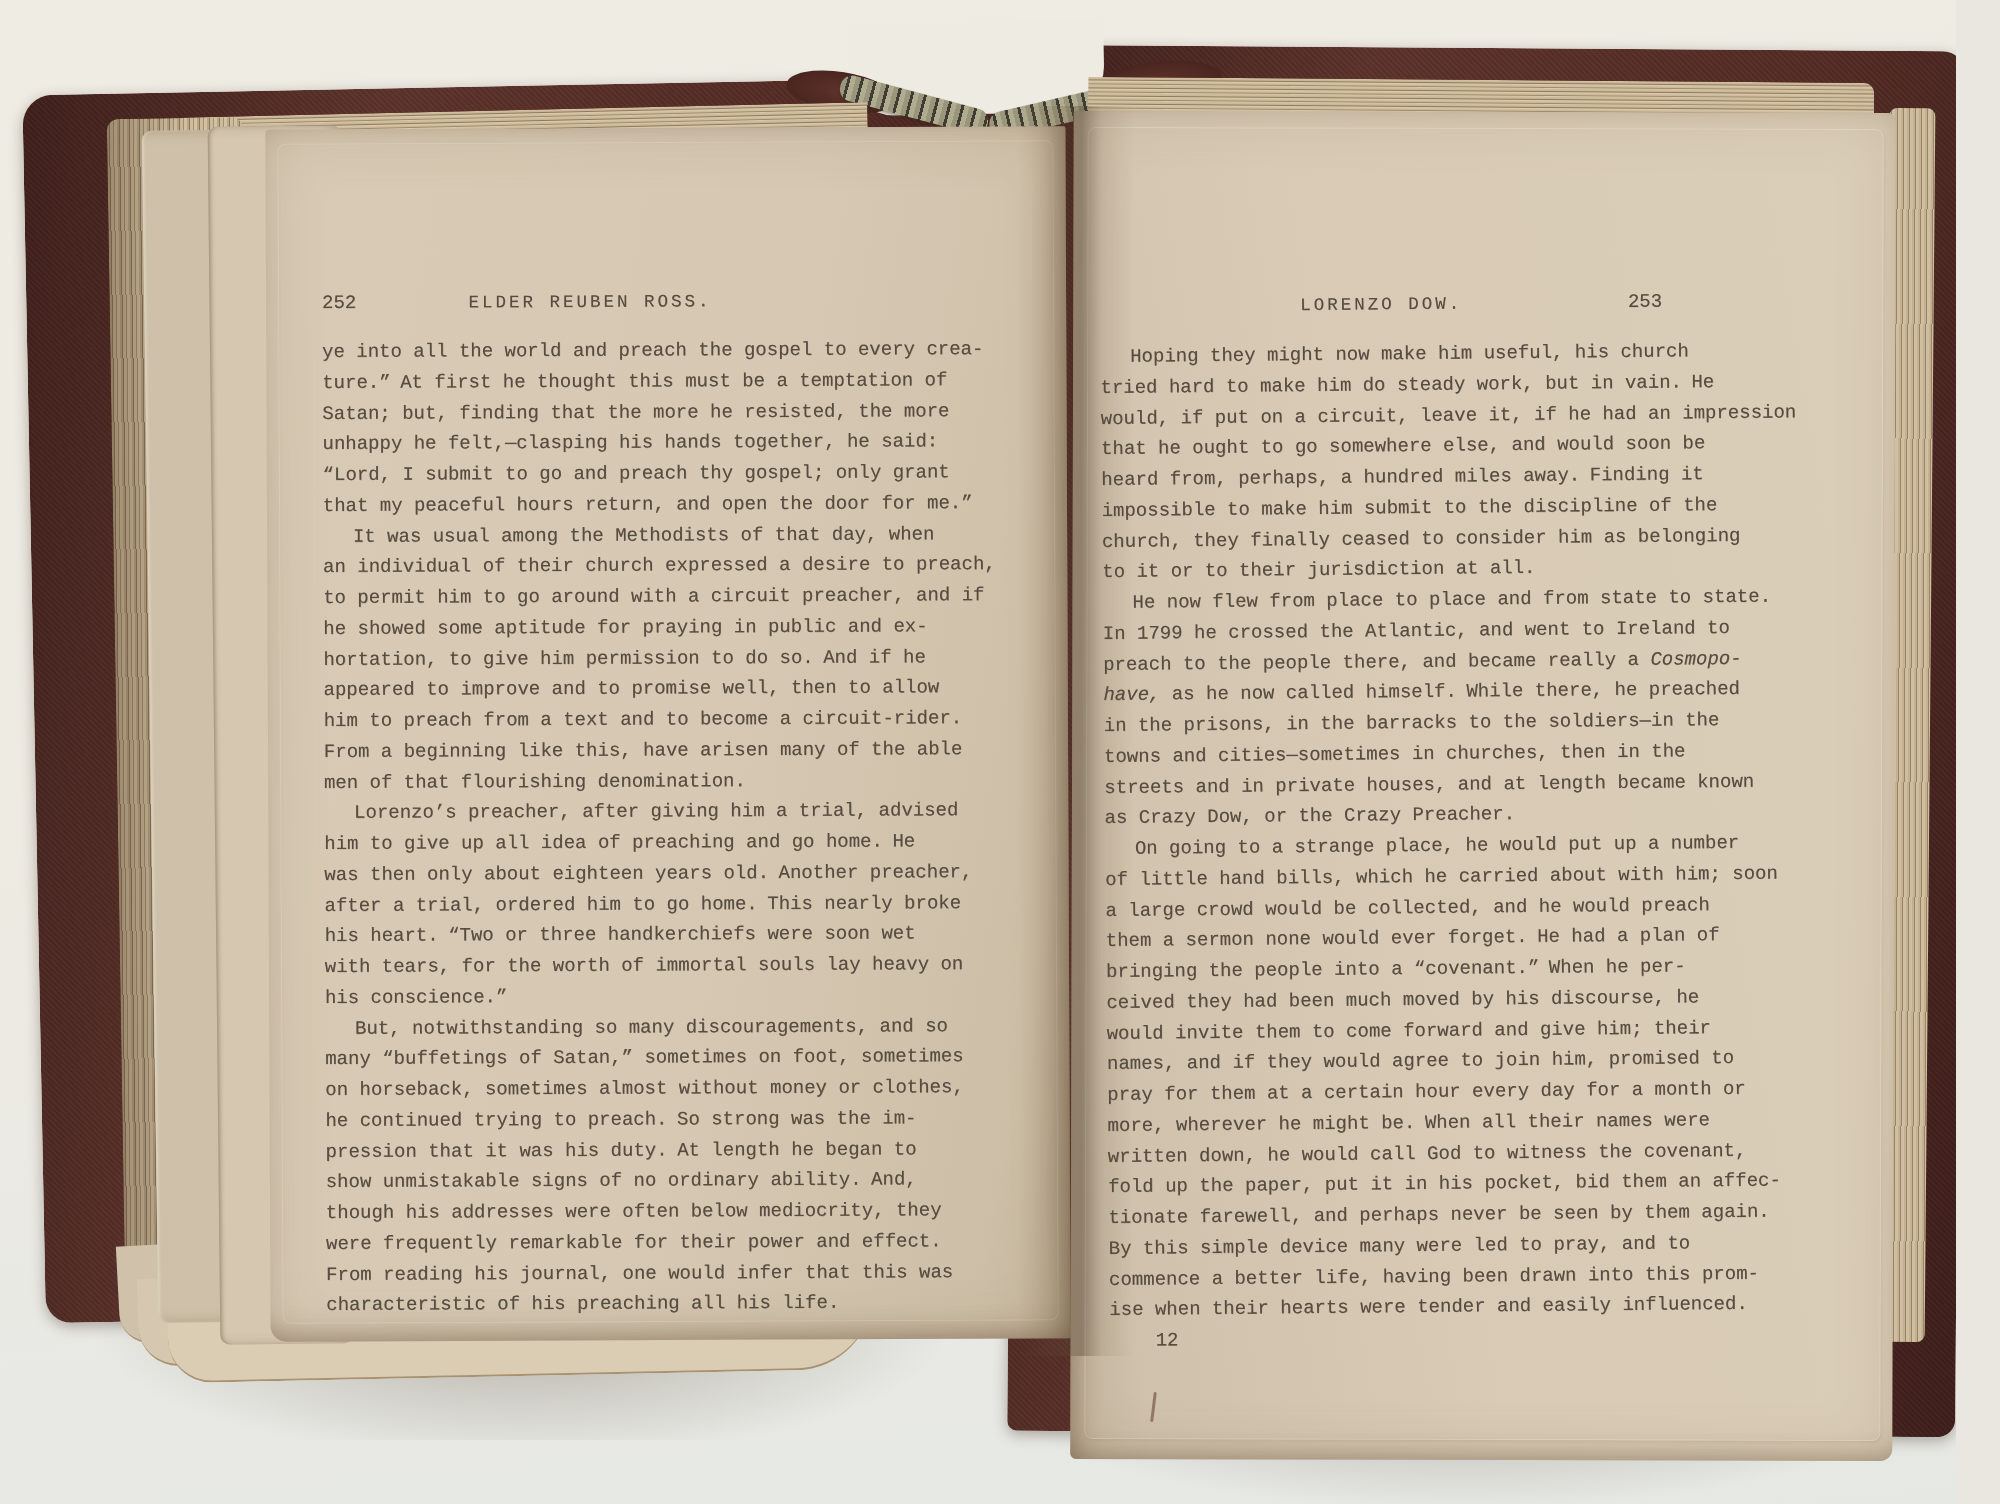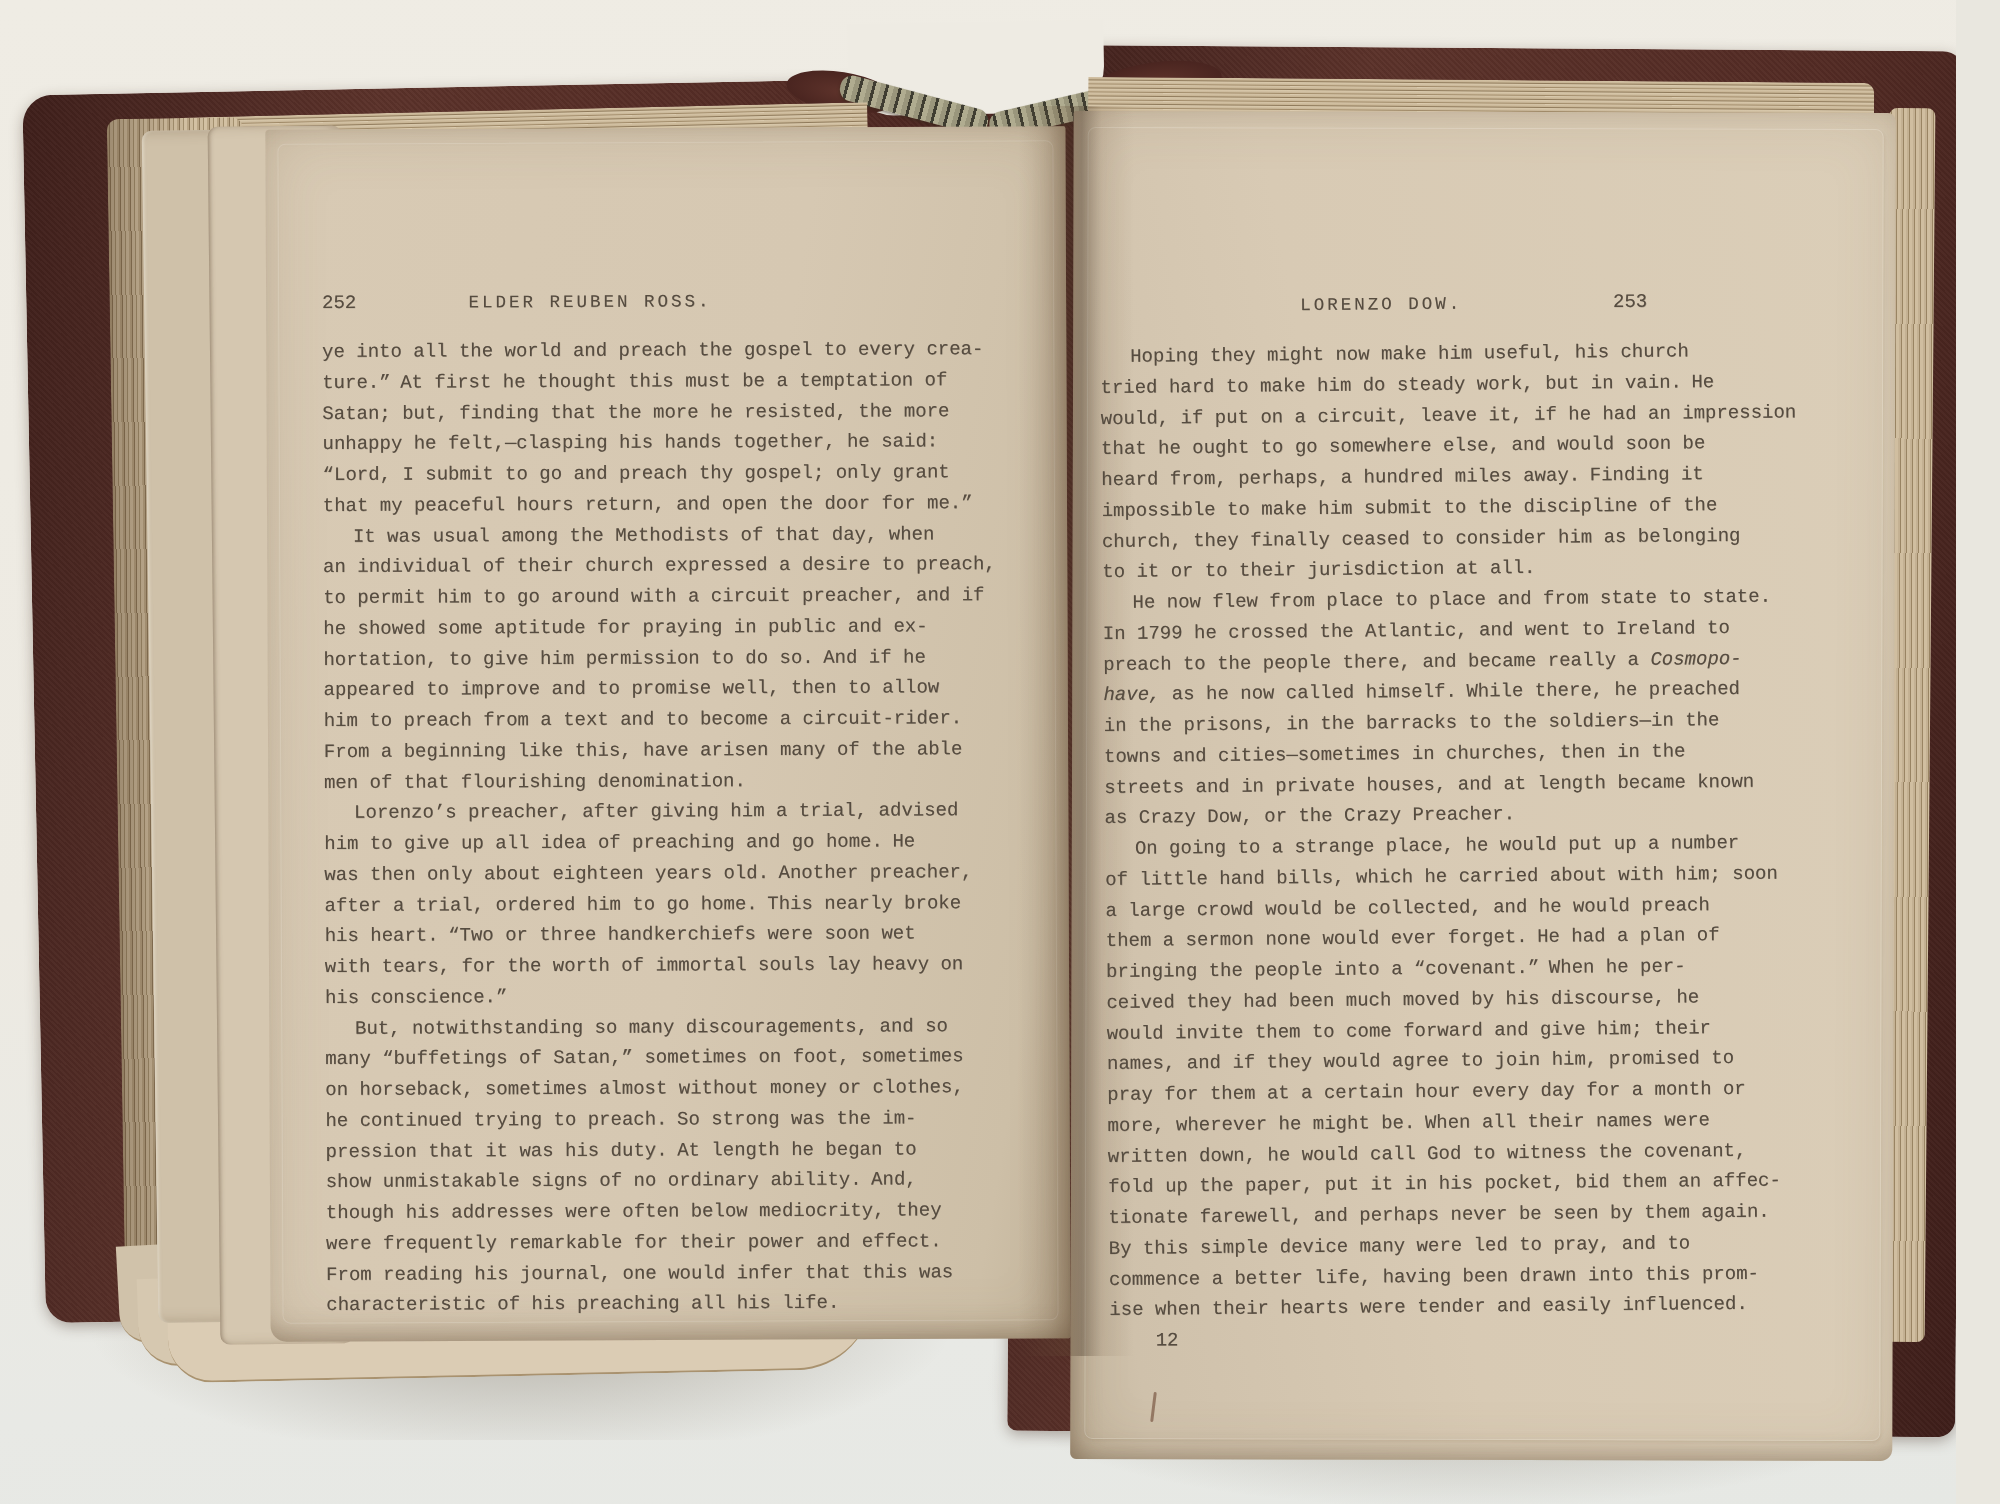--- a/index.html
+++ b/index.html
@@ -72,21 +72,21 @@
     border:1px solid rgba(255,255,248,.16);}
   .gutter{left:1018px;top:106px;width:116px;height:1250px;pointer-events:none;
     background:linear-gradient(to right,rgba(105,80,55,0) 0%,rgba(105,80,55,.24) 42%,rgba(60,45,30,.32) 55%,rgba(105,80,55,.12) 72%,rgba(105,80,55,0) 100%);}
   .ink-mark{left:1152px;top:1392px;width:3px;height:30px;background:rgba(100,60,40,.55);transform:rotate(7deg);border-radius:2px;}
   
   .print{color:var(--ink,#564c40);text-shadow:.3px .3px .6px rgba(86,76,64,.45);}
   .pagehdr{display:flex;align-items:baseline;font-size:19px;}
   .hdr-left{left:322px;top:292px;width:536px;transform:rotate(-0.25deg);transform-origin:top left;}
   .hdr-right{left:1100px;top:296px;width:562px;transform:rotate(-0.55deg);transform-origin:top left;}
   .pageno{width:64px;}
-  .pageno.right{text-align:center;}
+  .pageno.right{text-align:right;}
   .running{flex:1;text-align:center;font-size:17.5px;letter-spacing:3px;}
   .hspacer{width:64px;}
   .pagebody{font-size:19px;}
   .body-left{left:322px;top:337px;width:536px;transform:rotate(-0.25deg);transform-origin:top left;}
   .body-right{left:1100px;top:342px;width:562px;transform:rotate(-0.55deg);transform-origin:top left;}
   .line{height:30.75px;line-height:30.75px;text-align:justify;text-align-last:justify;white-space:nowrap;}
   .line.end{text-align-last:left;}
   .line.indent{padding-left:30px;}
   .it{font-style:italic;}
   .sig{height:30px;line-height:30px;padding-left:46px;font-size:19px;}

